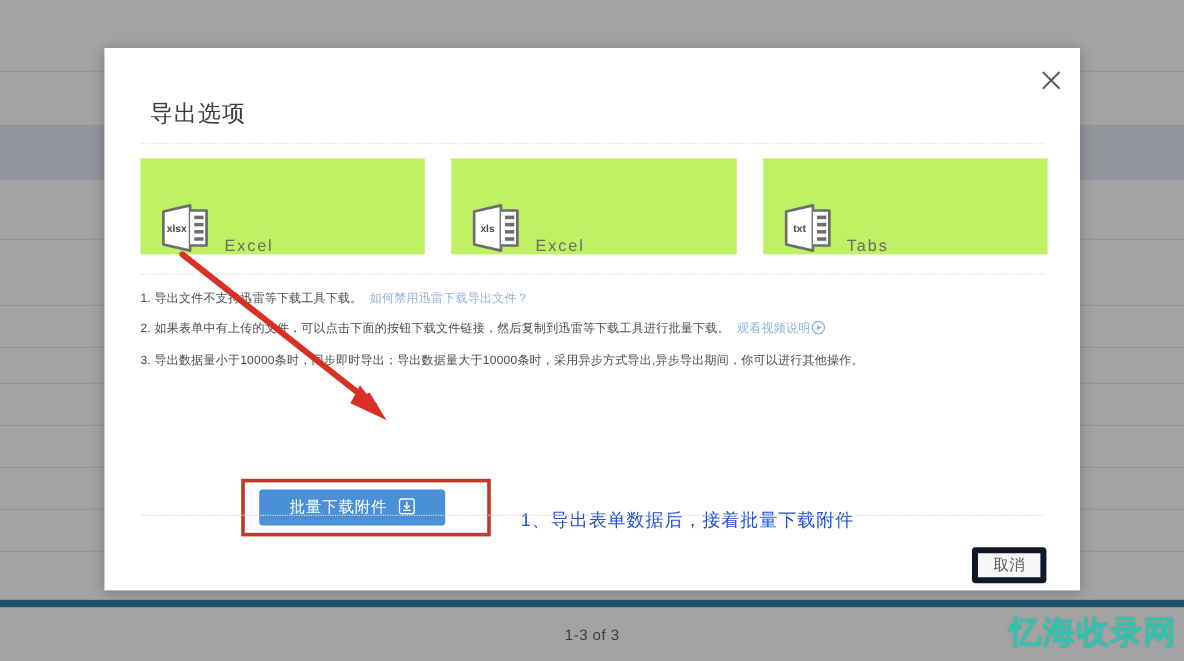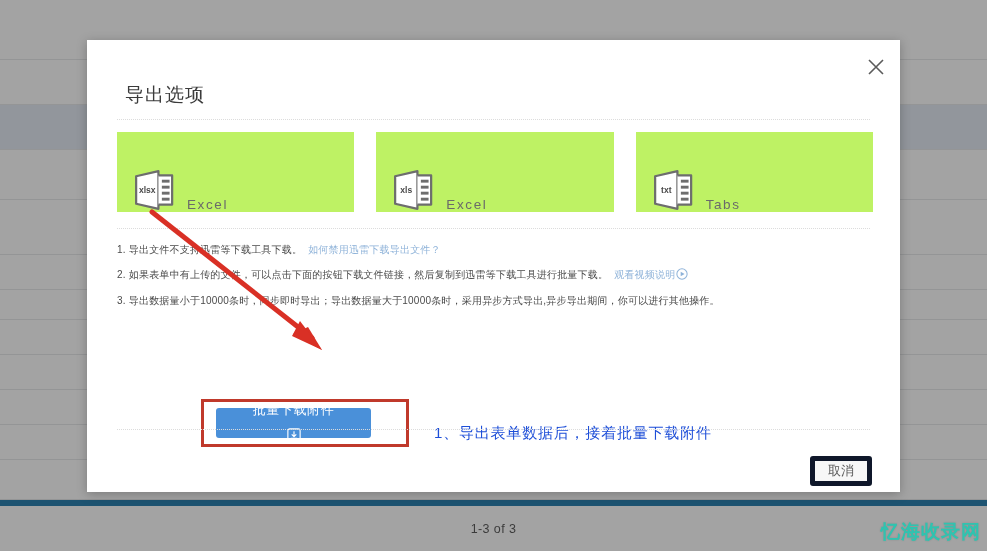--- a/index.html
+++ b/index.html
@@ -118,21 +118,20 @@
   }
   .dl-button {
     position: absolute; left: 129px; top: 368px;
     width: 155px; height: 30px;
     background: #4a90d9;
     border: none; border-radius: 3px;
     color: #ffffff; font-size: 13px; letter-spacing: .6px;
     display: flex; align-items: center; justify-content: center; gap: 9px;
     cursor: pointer;
     font-family: "Liberation Sans", sans-serif;
-    flex-direction: column;
   }
 
   .annotation-text {
     position: absolute; left: 347px; top: 384px;
     font-size: 15px; color: #1d4ed8; letter-spacing: .8px;
     white-space: nowrap;
   }
 
   
   .arrow-svg {
@@ -149,21 +148,21 @@
     border: 5px solid #0f172a;
     border-radius: 3px;
     color: #5a5a5a; font-size: 13px;
     cursor: pointer;
     font-family: "Liberation Sans", sans-serif;
   }
 
   
   .watermark {
     position: absolute; right: 6px; bottom: 6px;
-    font-size: 19px; font-weight: bold;
+    font-size: 27px; font-weight: bold;
     color: #2ec4b0;
     letter-spacing: 1px;
     z-index: 30;
     text-shadow: 0 0 2px rgba(0,0,0,.15);
   }
 </style>
 </head>
 <body>
 
 <div id="root">

